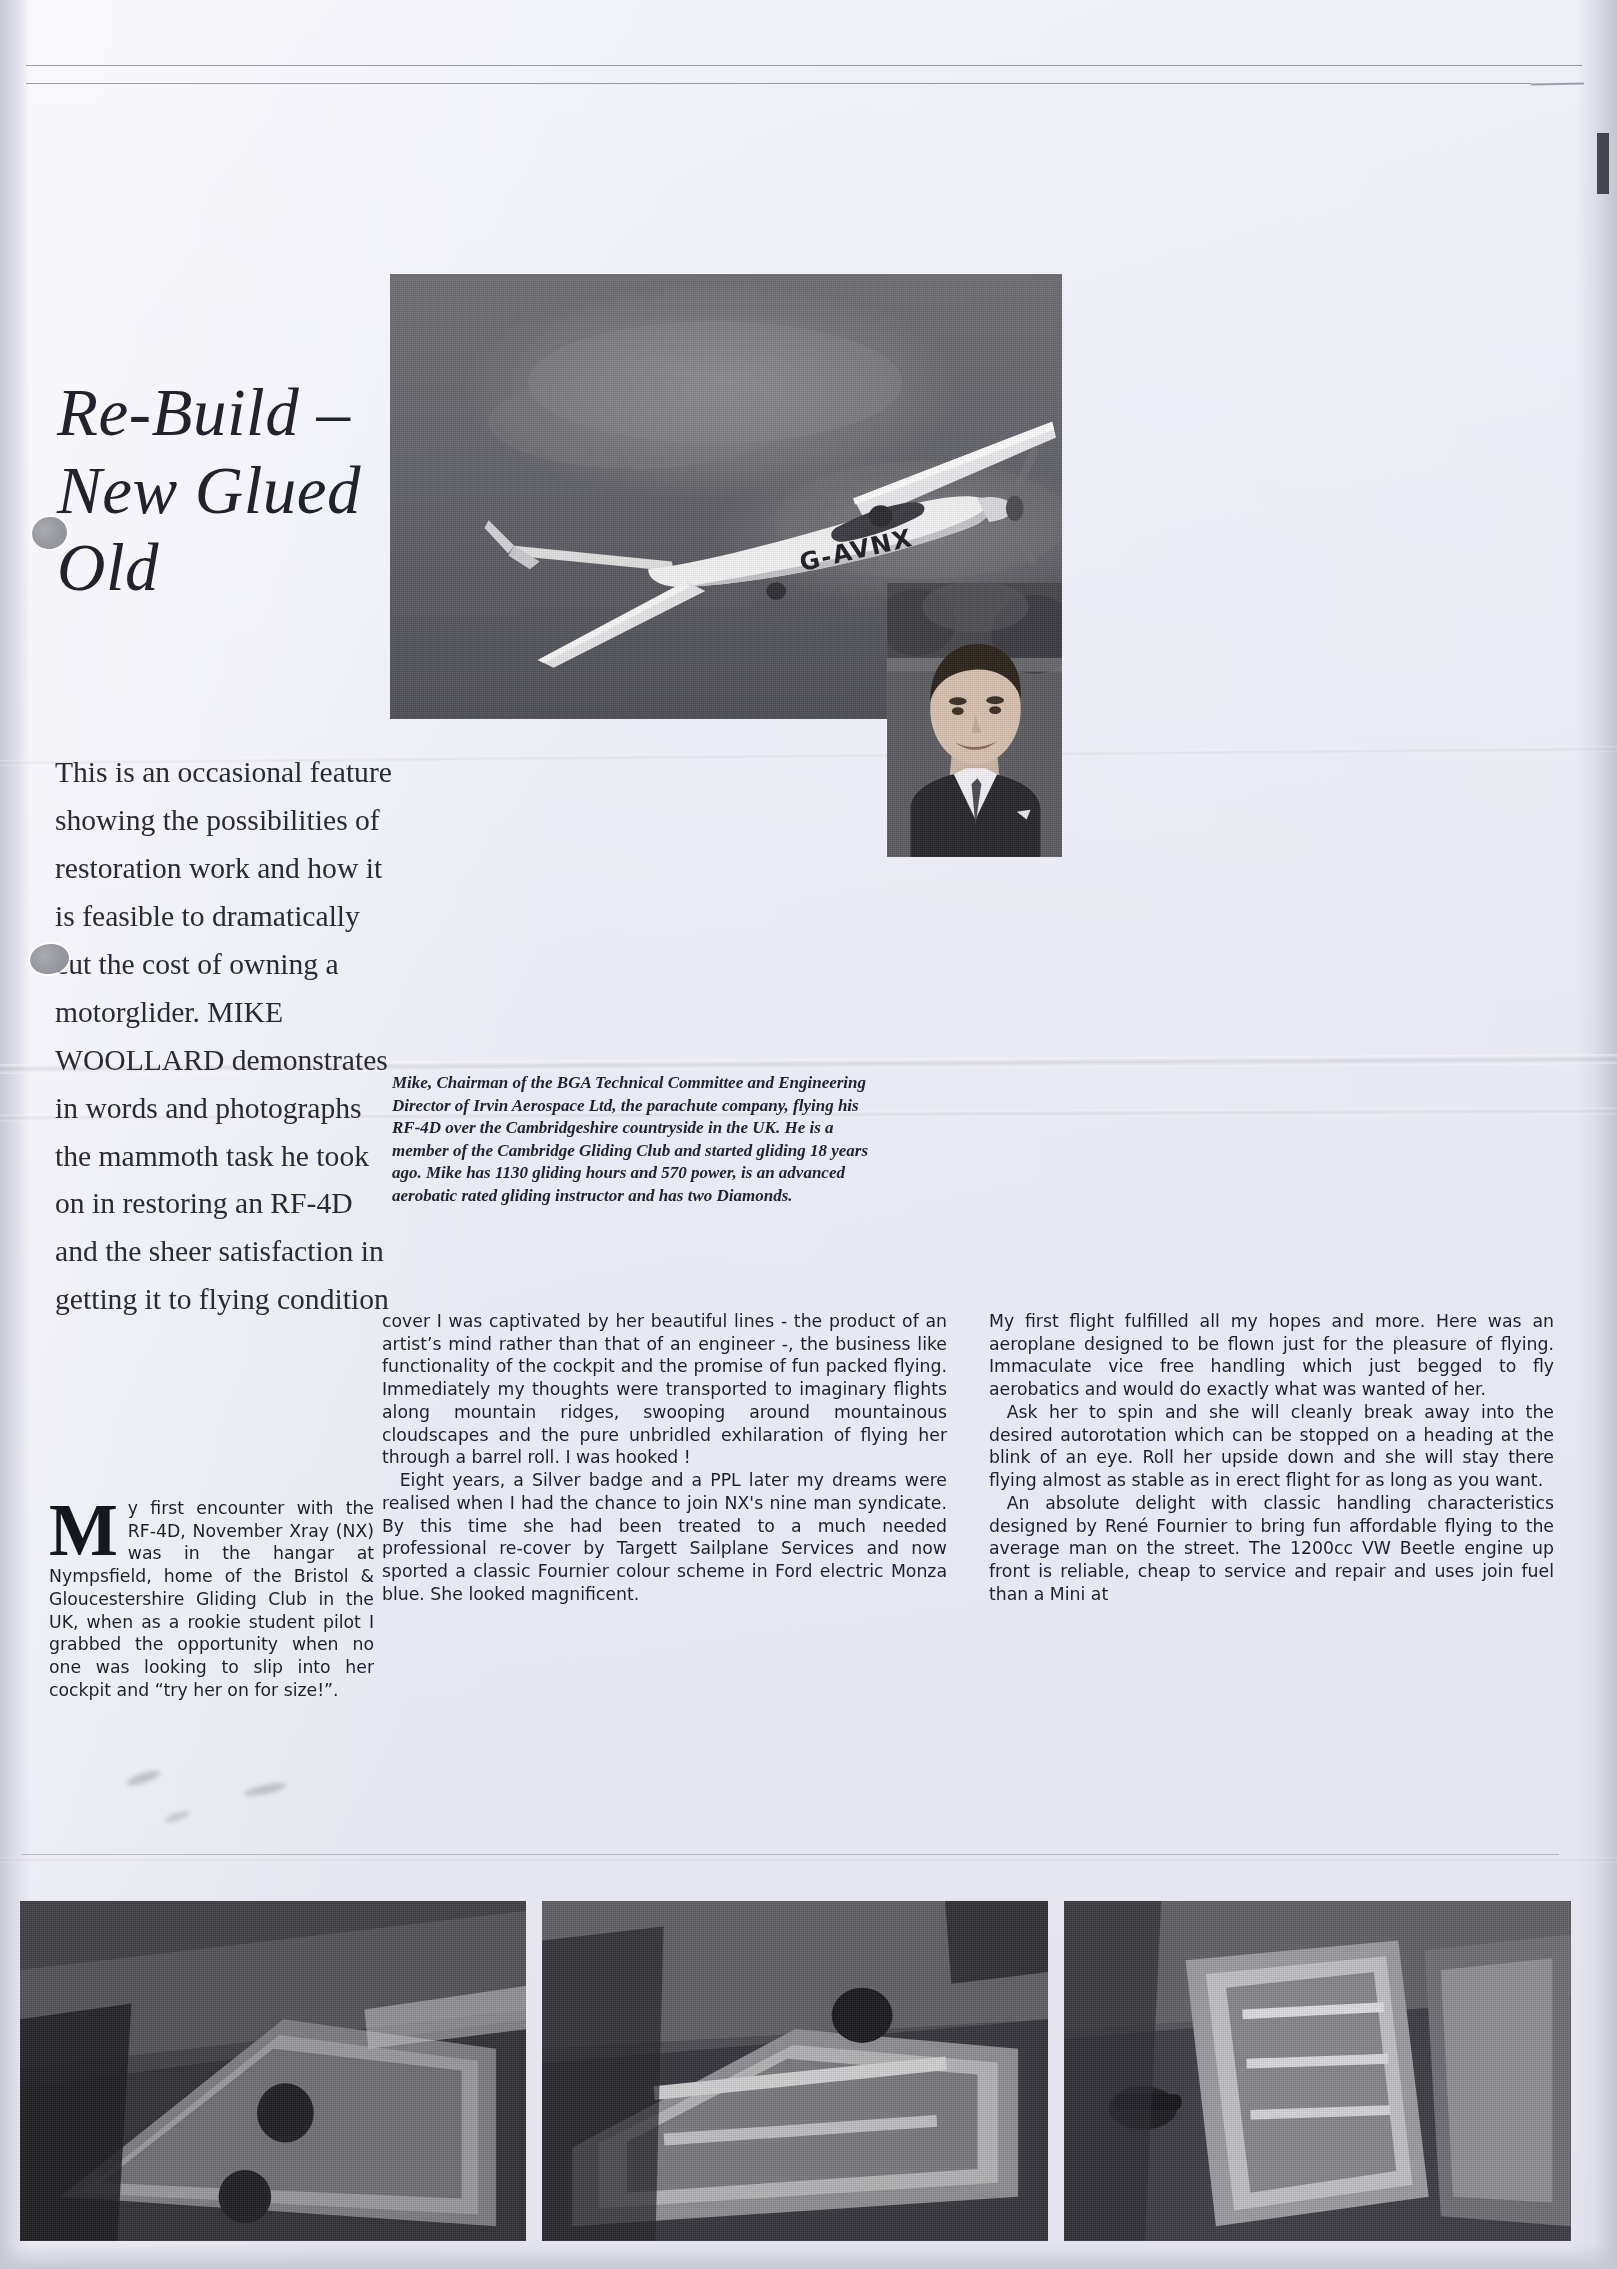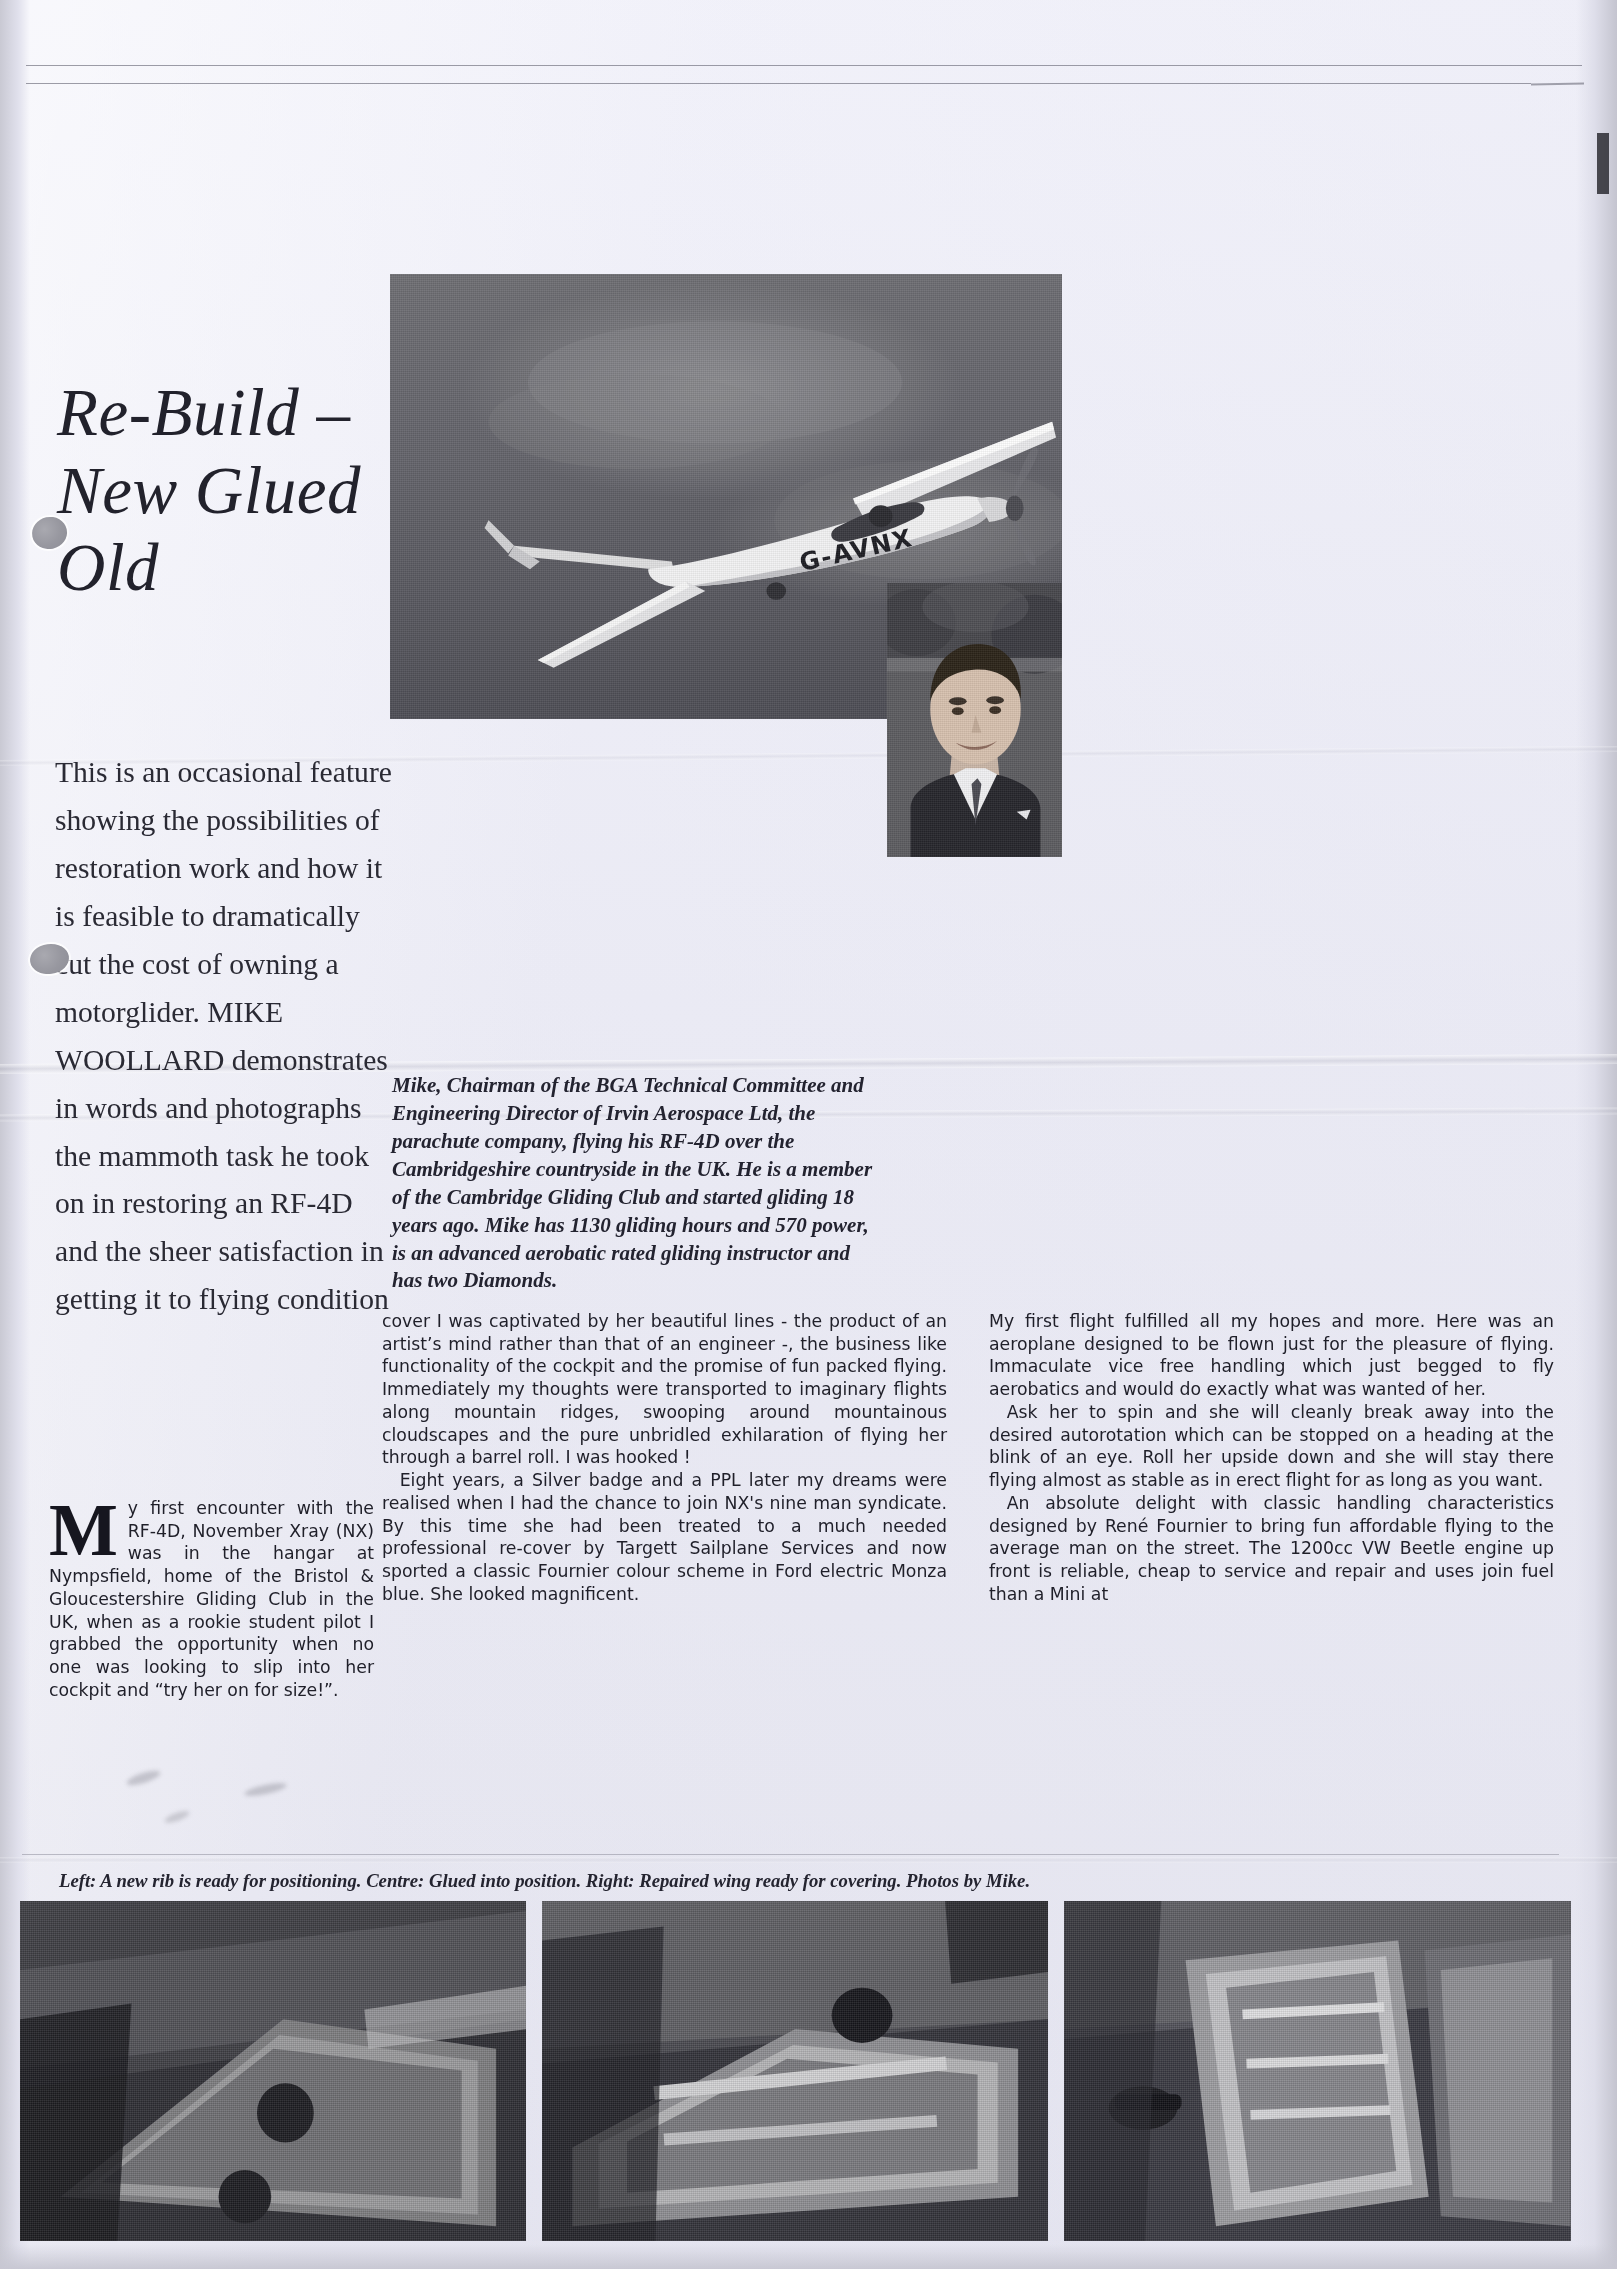--- a/index.html
+++ b/index.html
@@ -140,21 +140,21 @@
   
   .plane { position: absolute; left: 0; top: 0; width: 100%; height: 100%; }
 
   .photo-caption {
     position: absolute;
     left: 392px;
     top: 1072px;
     width: 491px;
     font-style: italic;
     font-weight: bold;
-    font-size: 21px;
+    font-size: 17px;
     line-height: 1.33;
     color: #232330;
     font-family: "Liberation Serif", "DejaVu Serif", serif;
   }
   .photo-portrait {
     position: absolute;
     left: 887px;
     top: 583px;
     width: 175px;
     height: 274px;
@@ -383,21 +383,20 @@
       <p>Ask her to spin and she will cleanly break away into the desired autorotation which can be stopped on a heading at the blink of an eye. Roll her upside down and she will stay there flying almost as stable as in erect flight for as long as you want.</p>
       <p>An absolute delight with classic handling characteristics designed by René Fournier to bring fun affordable flying to the average man on the street. The 1200cc VW Beetle engine up front is reliable, cheap to service and repair and  uses join fuel than a Mini at</p>
     </div>
   </div>
 
   <div class="smudge s1"></div>
   <div class="smudge s2"></div>
   <div class="smudge s3"></div>
 
   <div class="strip-rule"></div>
-  <div class="strip-caption">Left: A new rib is ready for positioning. Centre: Glued into position. Right: Repaired wing ready for covering. Photos by Mike.</div>
 
   <div class="strip-photos">
 
     <div class="strip-photo">
       <svg viewBox="0 0 500 345" preserveAspectRatio="none" style="position:absolute;inset:0;width:100%;height:100%">
         <rect width="500" height="345" fill="#3f3f45"></rect>
         <path d="M0 70 L500 10 L500 110 L0 170 Z" fill="#5a5a60" opacity=".7"></path>
         <path d="M0 190 L500 120 L500 345 L0 345 Z" fill="#2e2e34"></path>
         <path d="M40 300 L260 120 L470 150 L470 330 Z" fill="#7d7d80"></path>
         <path d="M60 296 L256 136 L452 162 L452 318 Z" fill="#9a9a9c"></path>

